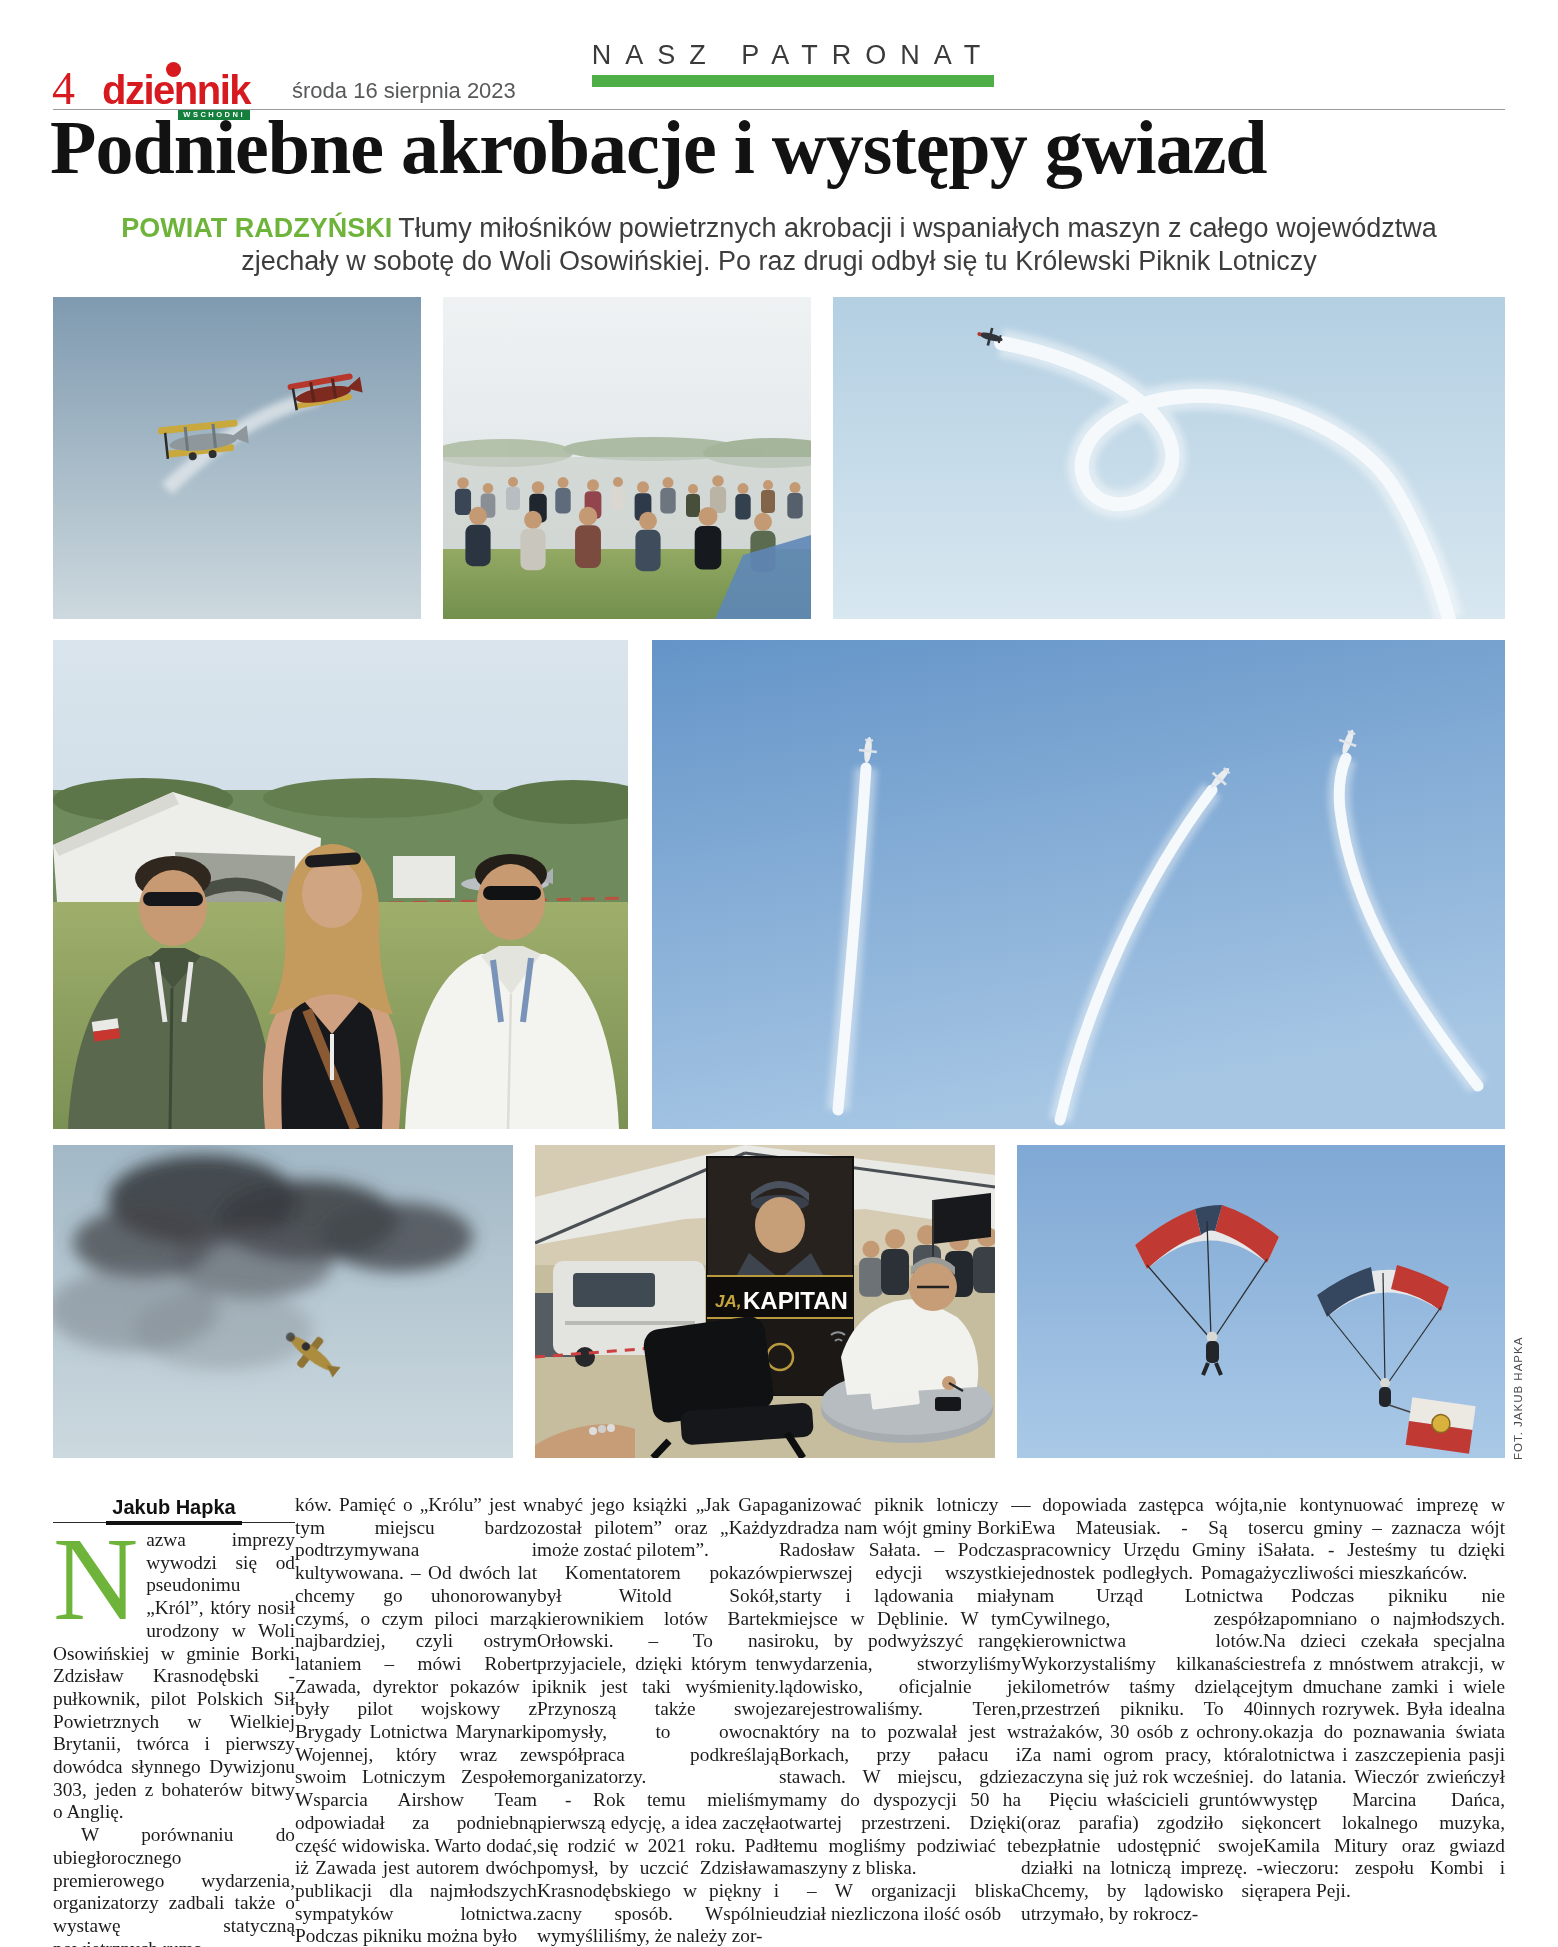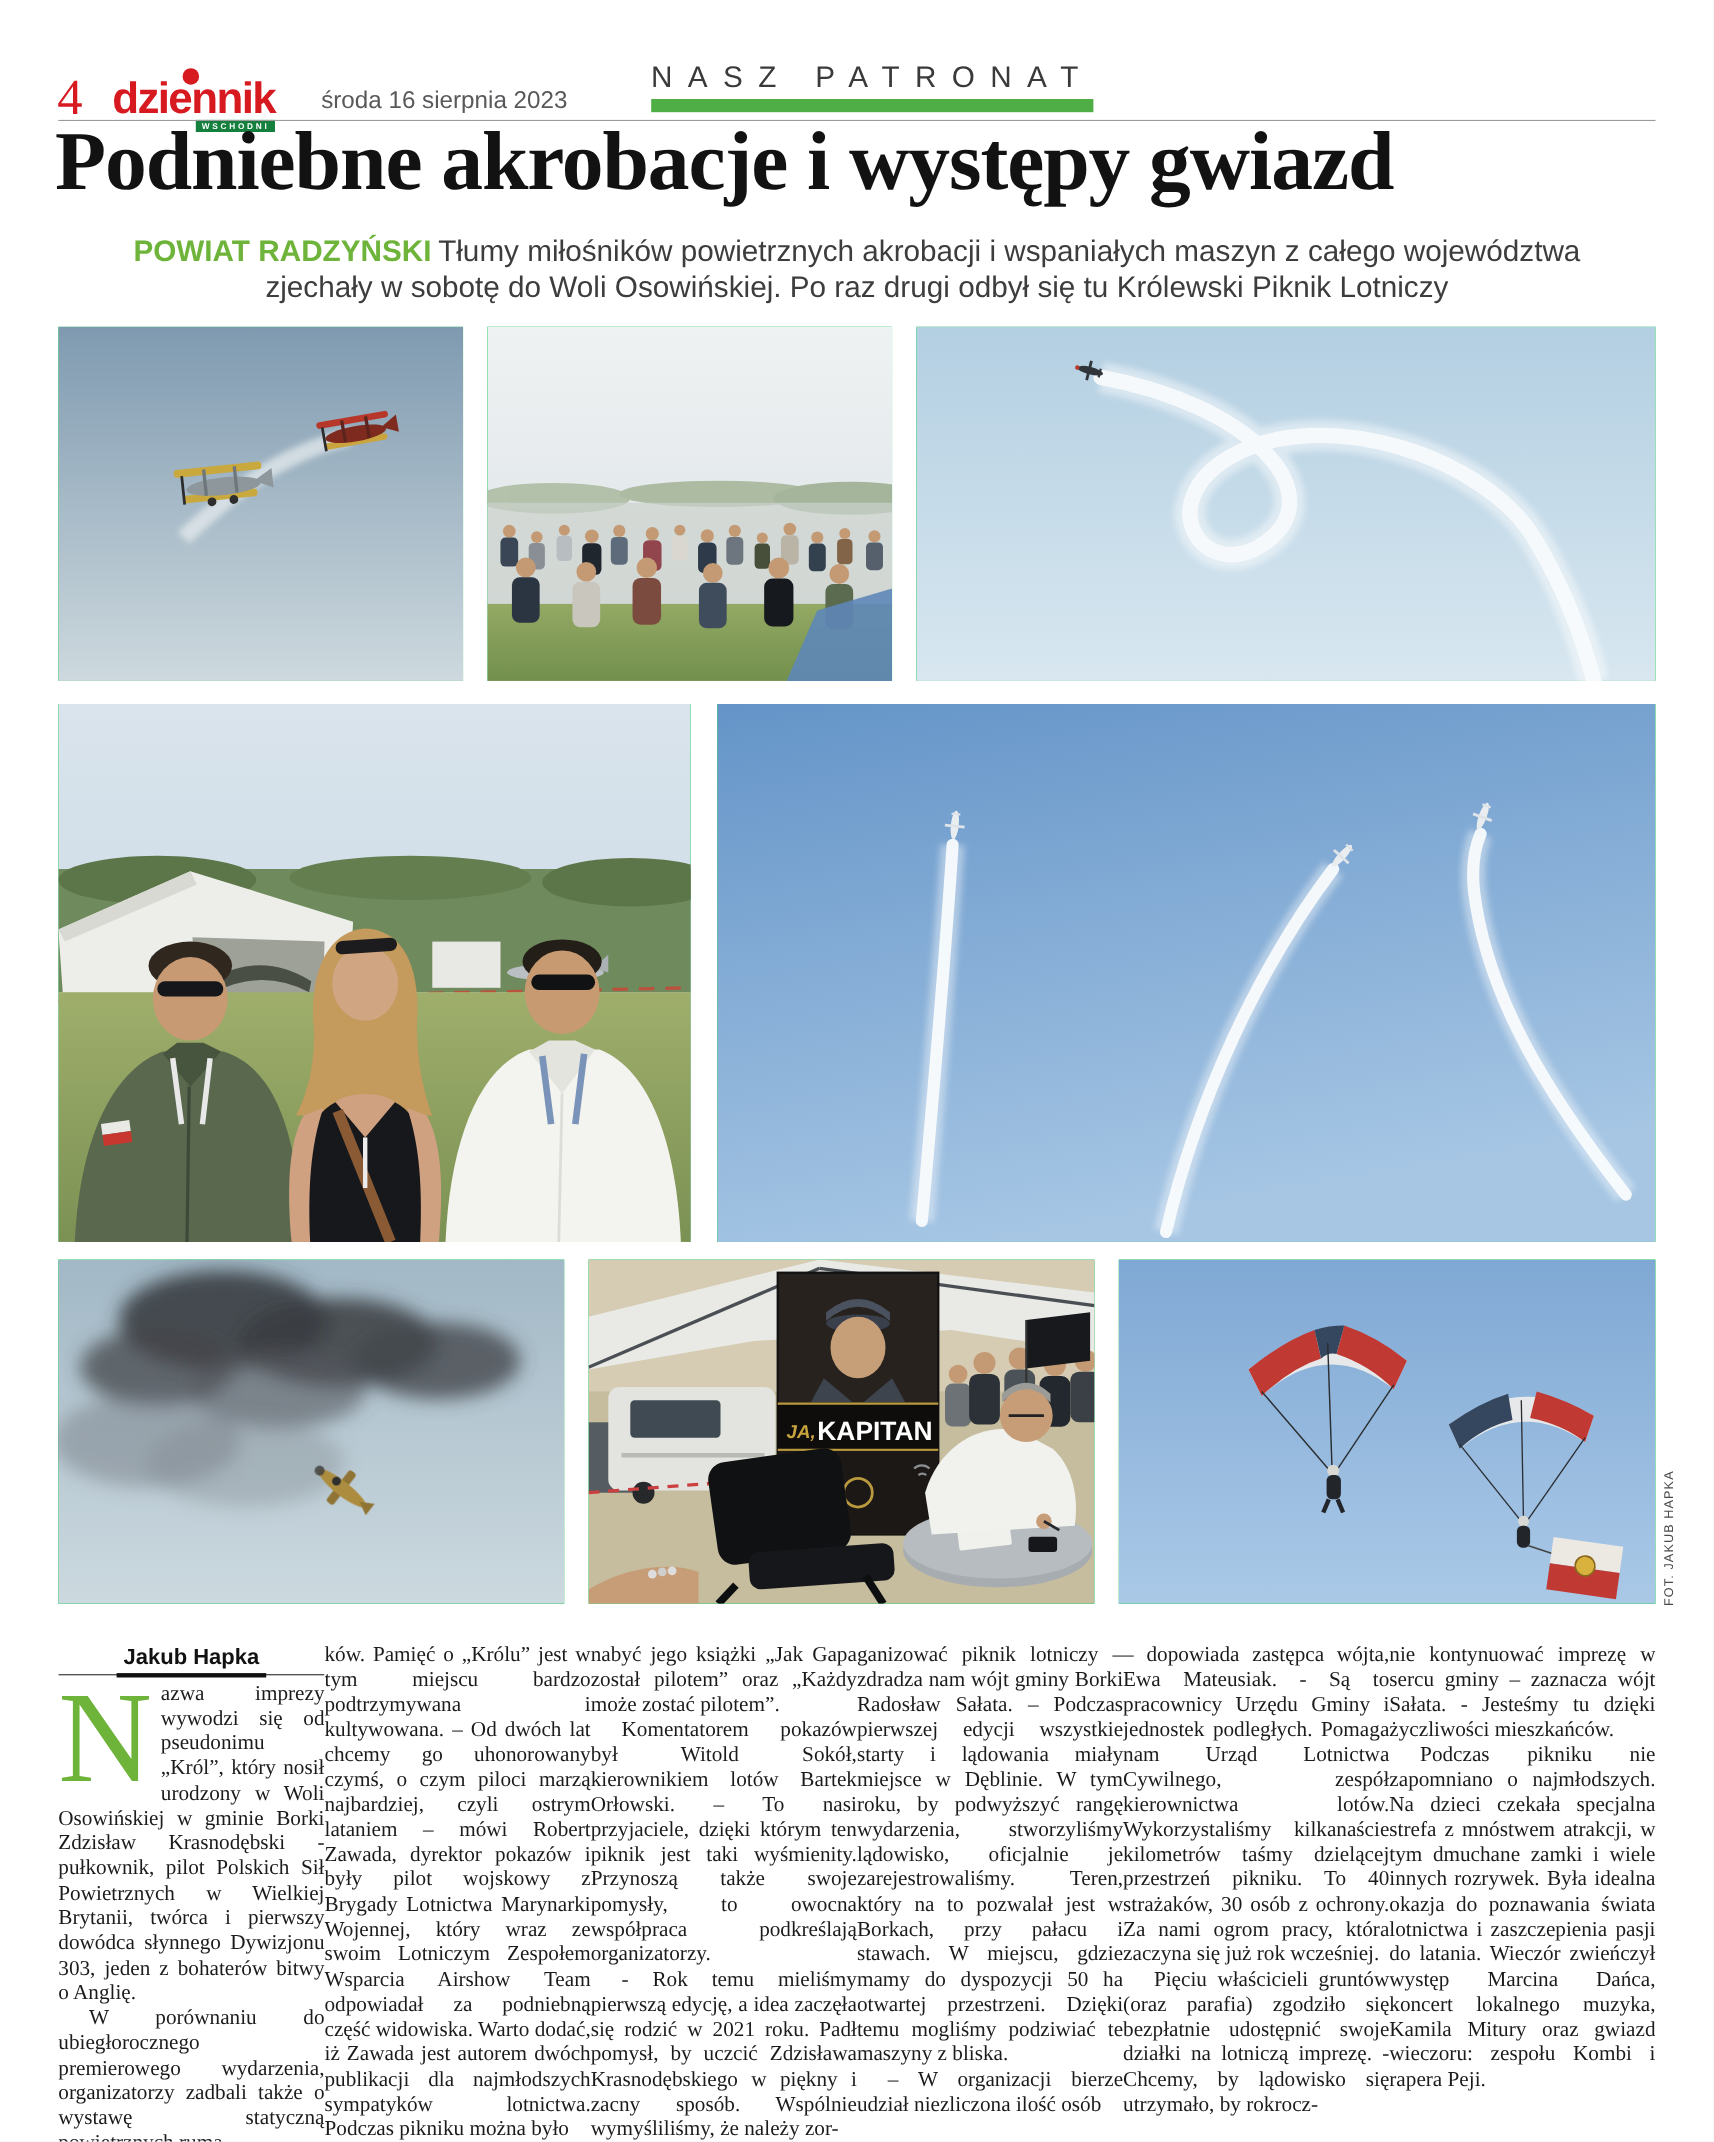--- a/index.html
+++ b/index.html
@@ -6,21 +6,21 @@
   body { background:#e9e9e9; font-family:"Liberation Sans", sans-serif; }
   .page { position:relative; width:1558px; height:1947px; background:#ffffff; margin:0 auto; overflow:hidden; }
 
   
   .pageno { position:absolute; left:52px; top:62px; font-family:"Liberation Serif",serif; font-size:46px; color:#d71920; }
   .logo { position:absolute; left:102px; top:68px; font-family:"Liberation Sans",sans-serif; font-weight:bold; font-size:40px; letter-spacing:-1.5px; color:#d71920;text-align:center; }
   .logo-dot { position:absolute; left:64px; top:-6px; width:15px; height:15px; border-radius:50%; background:#d71920; }
   .logo-tag { position:absolute; right:0px; bottom:-7px; background:#15803d; color:#fff; font-size:7.5px; font-weight:bold; letter-spacing:2.5px; padding:1px 5px; }
   .date { position:absolute; left:292px; top:78px; font-size:22px; color:#58595b; }
   .header-rule { position:absolute; left:53px; right:53px; top:109px; border-bottom:1.5px solid #9b9b9b; }
-  .patronat { position:absolute; left:0; right:0; top:55px; text-align:center;padding-left:28px; }
+  .patronat { position:absolute; left:0; right:0; top:40px; text-align:center;padding-left:28px; }
   .patronat-inner { display:inline-block; }
   .patronat-text { font-size:27px; letter-spacing:14px; color:#3a3a3a; }
   .patronat-bar { height:12px; background:#4fae46; margin-top:4px; }
 
   
   .headline { position:absolute; left:50px; top:104px; width:1460px; font-family:"Liberation Serif",serif; font-weight:bold; font-size:76px; letter-spacing:-1px; color:#121212; white-space:nowrap; }
   .deck { position:absolute; left:80px; right:80px; top:212px; text-align:center; font-size:27px; line-height:33px; color:#3d3d3d; }
   .deck-label { color:#6fb43a; font-weight:bold; margin-right:6px; }
 
   
@@ -431,21 +431,21 @@
     <div class="col">
       <div>
           <p>nabyć jego książki „Jak Gapa został pilotem” oraz „Każdy może zostać pilotem”.</p>
           <p class="ind">Komentatorem pokazów był Witold Sokół, kierownikiem lotów Bartek Orłowski. – To nasi przyjaciele, dzięki którym ten piknik jest taki wyśmienity. Przynoszą także swoje pomysły, to owocna współpraca podkreślają organizatorzy.</p>
           <p class="ind">- Rok temu mieliśmy pierwszą edycję, a idea zaczęła się rodzić w 2021 roku. Padł pomysł, by uczcić Zdzisława Krasnodębskiego w piękny i zacny sposób. Wspólnie wymyśliliśmy, że należy zor-</p>
         </div>
     </div>
     <div class="col">
       <div>
           <p>ganizować piknik lotniczy – zdradza nam wójt gminy Borki Radosław Sałata. – Podczas pierwszej edycji wszystkie starty i lądowania miały miejsce w Dęblinie. W tym roku, by podwyższyć rangę wydarzenia, stworzyliśmy lądowisko, oficjalnie je zarejestrowaliśmy. Teren, który na to pozwalał jest w Borkach, przy pałacu i stawach. W miejscu, gdzie mamy do dyspozycji 50 ha otwartej przestrzeni. Dzięki temu mogliśmy podziwiać te maszyny z bliska.</p>
-          <p class="ind">– W organizacji bierze udział niezliczona ilość osób</p>
+          <p class="ind">– W organizacji bliska udział niezliczona ilość osób</p>
         </div>
     </div>
     <div class="col">
       <div>
           <p>– dopowiada zastępca wójta, Ewa Mateusiak. - Są to pracownicy Urzędu Gminy i jednostek podległych. Pomaga nam Urząd Lotnictwa Cywilnego, zespół kierownictwa lotów. Wykorzystaliśmy kilkanaście kilometrów taśmy dzielącej przestrzeń pikniku. To 40 strażaków, 30 osób z ochrony. Za nami ogrom pracy, która zaczyna się już rok wcześniej.</p>
           <p class="ind">Pięciu właścicieli gruntów (oraz parafia) zgodziło się bezpłatnie udostępnić swoje działki na lotniczą imprezę. - Chcemy, by lądowisko się utrzymało, by rokrocz-</p>
         </div>
     </div>
     <div class="col">
       <div>

